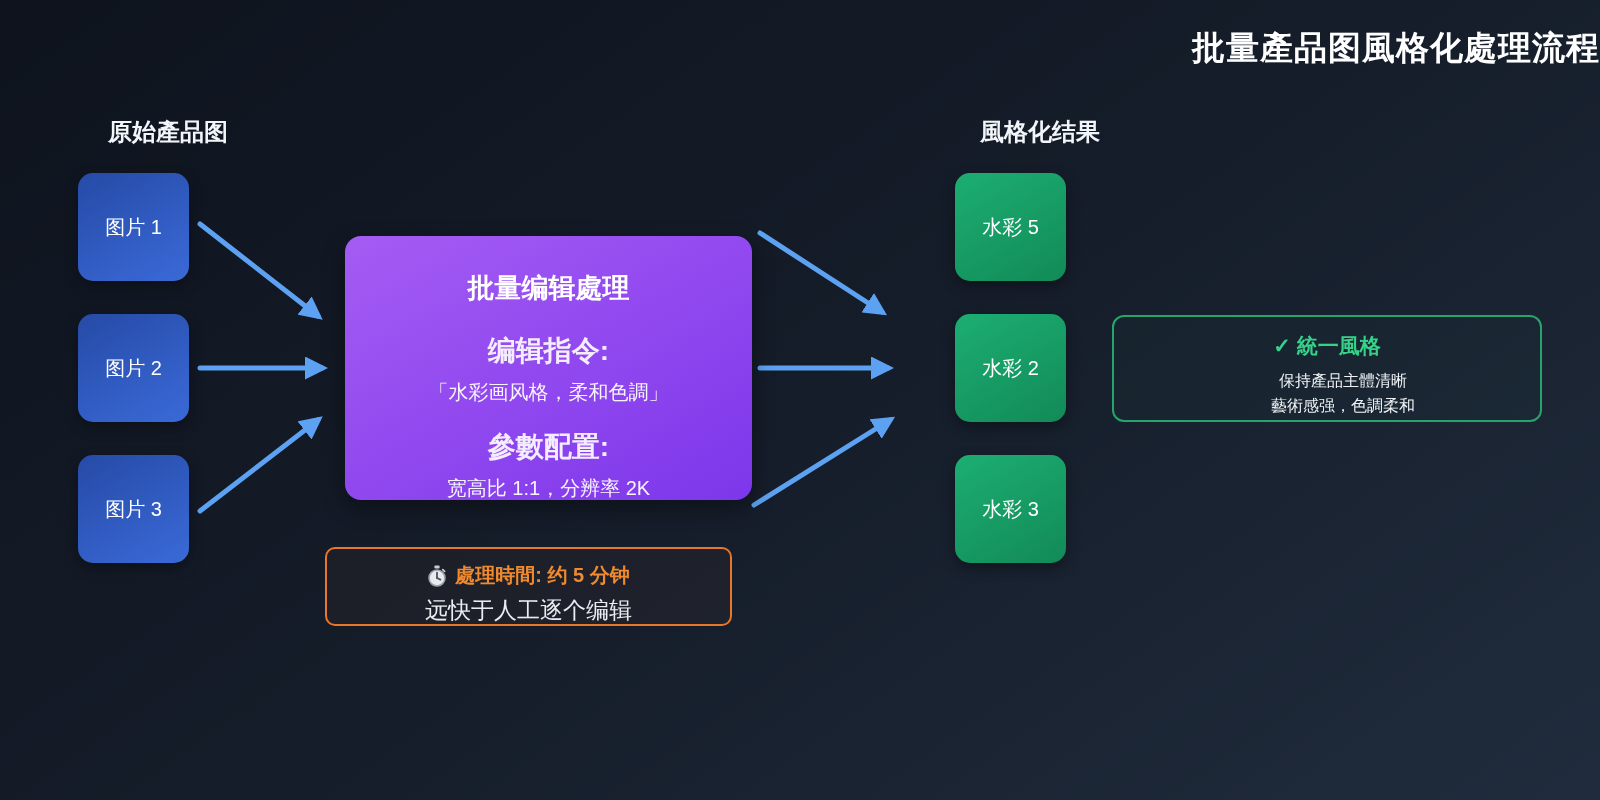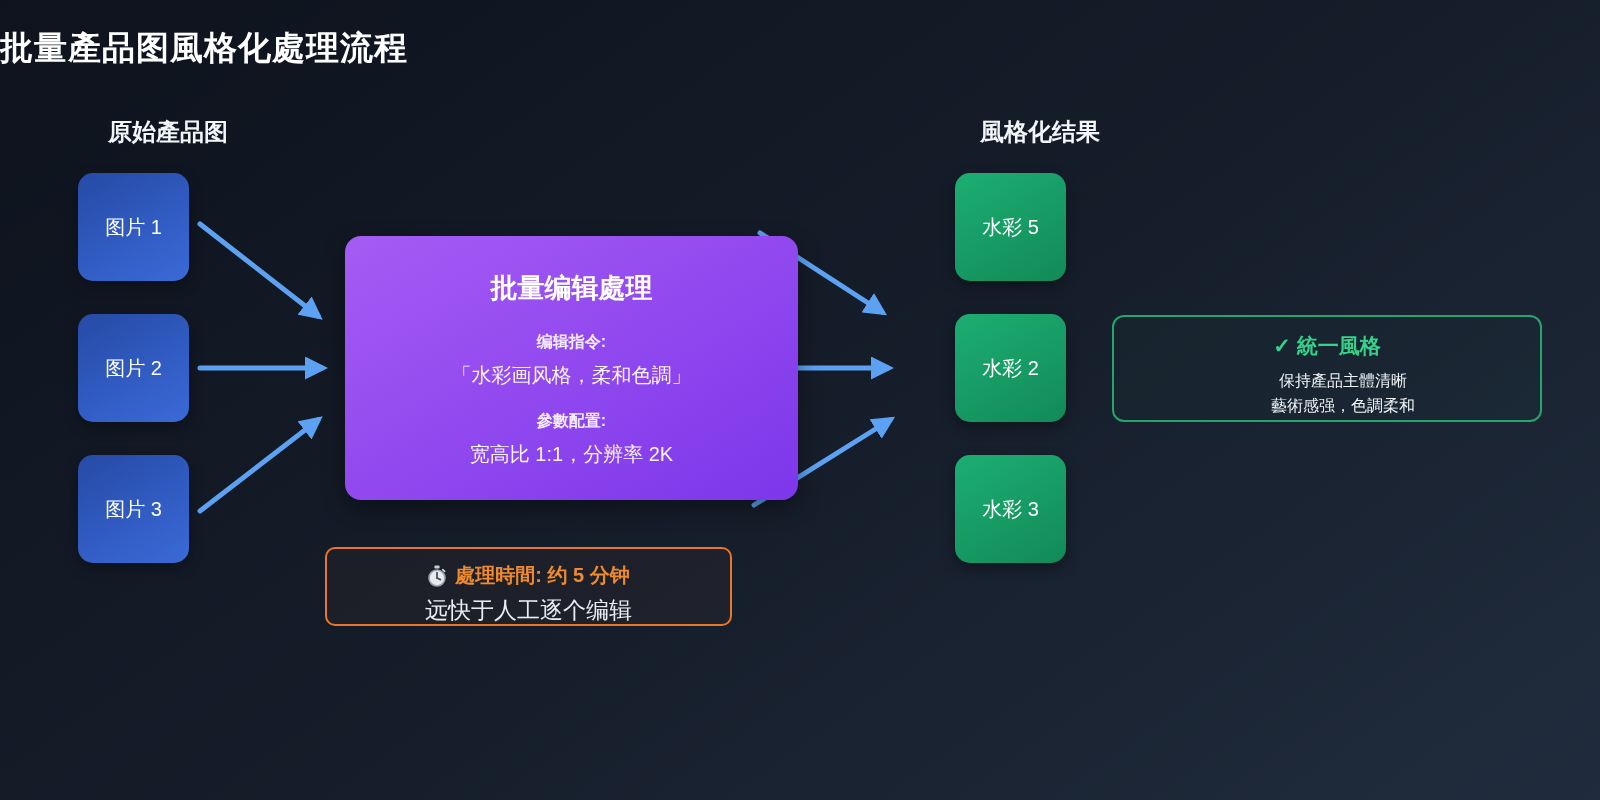--- a/index.html
+++ b/index.html
@@ -13,21 +13,21 @@
     width: 1600px;
     height: 800px;
     background: linear-gradient(145deg, #0e131d 0%, #161e2b 55%, #202c3d 100%);
     color: #ffffff;
   }
   .diagram-title {
     position: absolute;
     top: 26px;
     left: 0;
     width: 100%;
-    text-align: left;
+    text-align: right;
     font-size: 33px;
     font-weight: bold;
     letter-spacing: 1px;
   }
   .col-label {
     position: absolute;
     font-size: 24px;
     font-weight: bold;
     color: #f2f5f9;
   }
@@ -49,35 +49,35 @@
   .src-box { left: 78px;  background: linear-gradient(150deg, #264aa6 0%, #3a6ad8 100%); }
   .out-box { left: 955px; background: linear-gradient(150deg, #1cae72 0%, #128a57 100%); }
   .row-1 { top: 173px; }
   .row-2 { top: 314px; }
   .row-3 { top: 455px; text-align: right; }
 
   .process-box {
     position: absolute;
     left: 345px;
     top: 236px;
-    width: 453px;
+    width: 407px;
     height: 264px;
     border-radius: 16px;
     background: linear-gradient(150deg, #a55cf4 0%, #7d36ea 100%);
     box-shadow: 0 8px 22px rgba(0,0,0,0.4);
     text-align: center;
     padding-top: 34px;
   }
   .proc-title {
     font-size: 27px;
     font-weight: bold;
     margin-bottom: 26px;
   }
   .proc-label {
-    font-size: 16px;
+    font-size: 28px;
     font-weight: bold;
     color: #f4edff;
     margin-bottom: 9px;
   }
   .proc-value {
     font-size: 20px;
     color: #f8f4ff;
     margin-bottom: 22px;
   }
   .time-note {

